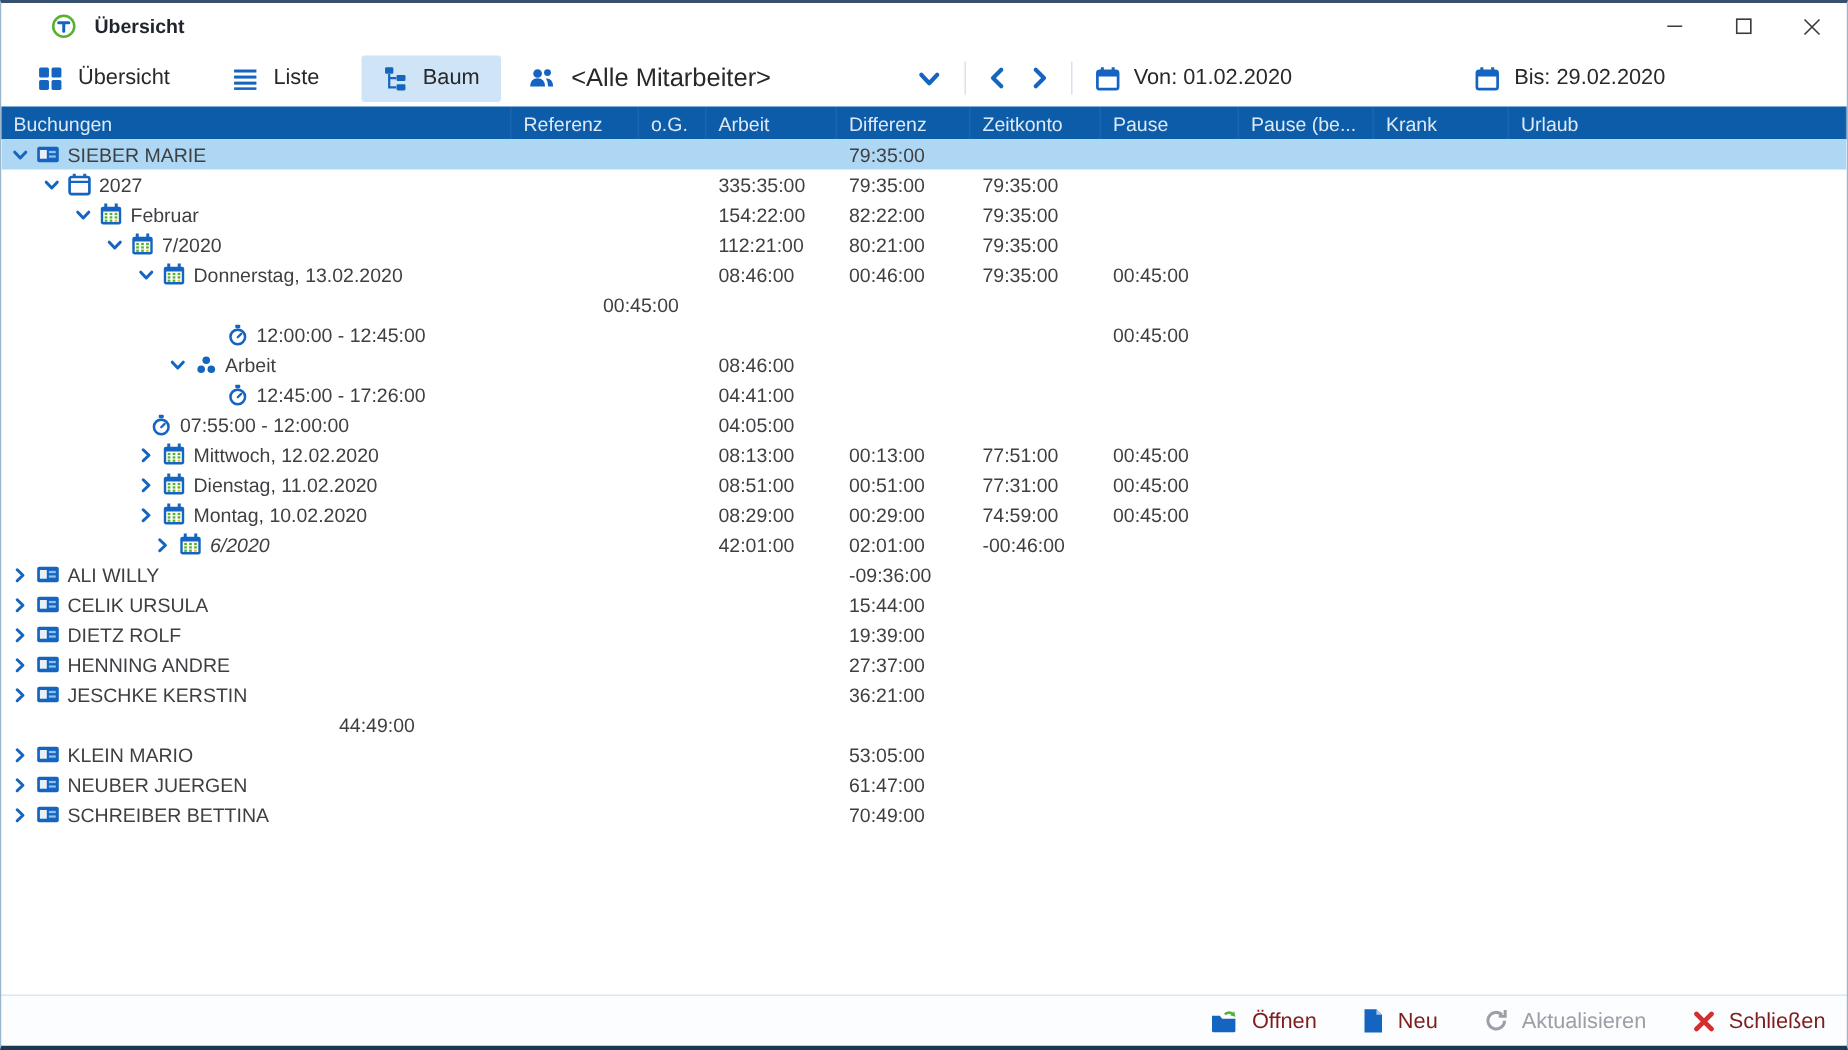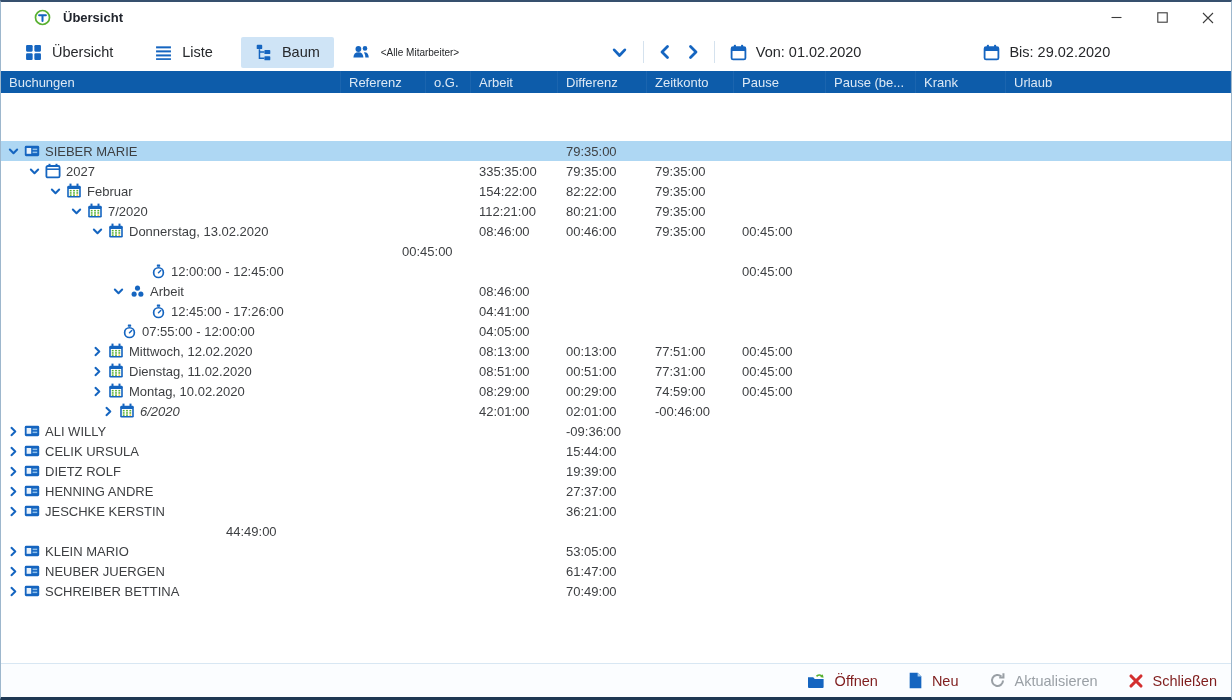--- a/index.html
+++ b/index.html
@@ -46,21 +46,21 @@
   .tb-btn {
     display: flex; align-items: center; gap: 10px;
     padding: 7px 14px; border-radius: 2px;
     font-size: 14.5px; color: #26282b;
   }
   .tb-btn + .tb-btn { margin-left: 14px; }
   .tb-btn.selected { background: #cfe4f6; }
   .tb-drop {
     display: flex; align-items: center; gap: 10px;
     width: 292px; margin-left: 10px; padding: 0 8px;
-    font-size: 10px; color: #26282b;
+    font-size: 17px; color: #26282b;
   }
   .tb-drop .drop-chev { margin-left: auto; display: flex; }
   .tb-sep { width: 1px; height: 22px; background: #d5e2ee; margin: 0 7px; }
   .tb-nav {
     width: 28px; height: 28px;
     display: flex; align-items: center; justify-content: center;
   }
   .tb-date {
     display: flex; align-items: center; gap: 9px;
     font-size: 14.5px; color: #26282b;
@@ -83,21 +83,21 @@
   .col-tree       { width: 340px; flex: 0 0 340px; }
   .col-referenz   { width: 85px;  flex: 0 0 85px; }
   .col-og         { width: 45px;  flex: 0 0 45px; }
   .col-arbeit     { width: 87px;  flex: 0 0 87px; }
   .col-differenz  { width: 89px;  flex: 0 0 89px; }
   .col-zeitkonto  { width: 87px;  flex: 0 0 87px; }
   .col-pause      { width: 92px;  flex: 0 0 92px; }
   .col-pause_bezahlt { width: 90px; flex: 0 0 90px; }
   .col-krank      { width: 90px;  flex: 0 0 90px; }
   .col-urlaub     { flex: 1 1 auto; }
-  .tbody { flex: 1 1 auto; overflow: hidden; background: #fff; margin-top: 48px; }
+  .tbody { flex: 1 1 auto; overflow: hidden; background: #fff; }
   .trow {
     height: 20px;
     display: flex; align-items: center;
     font-size: 13px; color: #3d3f42;
   }
   .trow.selected { background: #aed7f3; }
   .tcell { padding-left: 8px; white-space: nowrap; overflow: hidden; }
   .tree-cell { display: flex; align-items: center; padding-left: 0; height: 100%; }
   .expander {
     width: 15px; height: 15px; flex: 0 0 15px;
@@ -513,21 +513,21 @@
         <div class="tcell col-og"></div>
         <div class="tcell col-arbeit">04:41:00</div>
         <div class="tcell col-differenz"></div>
         <div class="tcell col-zeitkonto"></div>
         <div class="tcell col-pause"></div>
         <div class="tcell col-pause_bezahlt"></div>
         <div class="tcell col-krank"></div>
         <div class="tcell col-urlaub"></div>
       </div>
       <div class="trow">
-        <div class="tcell tree-cell col-tree" style="padding-left: 102px;">
+        <div class="tcell tree-cell col-tree" style="padding-left: 80px;">
           <span class="expander"></span>
           <span class="node-icon">
             <svg width="15" height="15" viewBox="0 0 16 16">
               <rect x="6.2" y="0.6" width="3.6" height="2.2" rx="0.6" fill="#1565c0"></rect>
               <circle cx="8" cy="9.2" r="5.2" fill="none" stroke="#1565c0" stroke-width="1.8"></circle>
               <path d="M8 9.4 L10.4 7" fill="none" stroke="#1565c0" stroke-width="1.6" stroke-linecap="round"></path>
             </svg>
           </span>
           <span class="node-label">07:55:00 - 12:00:00</span>
         </div>

